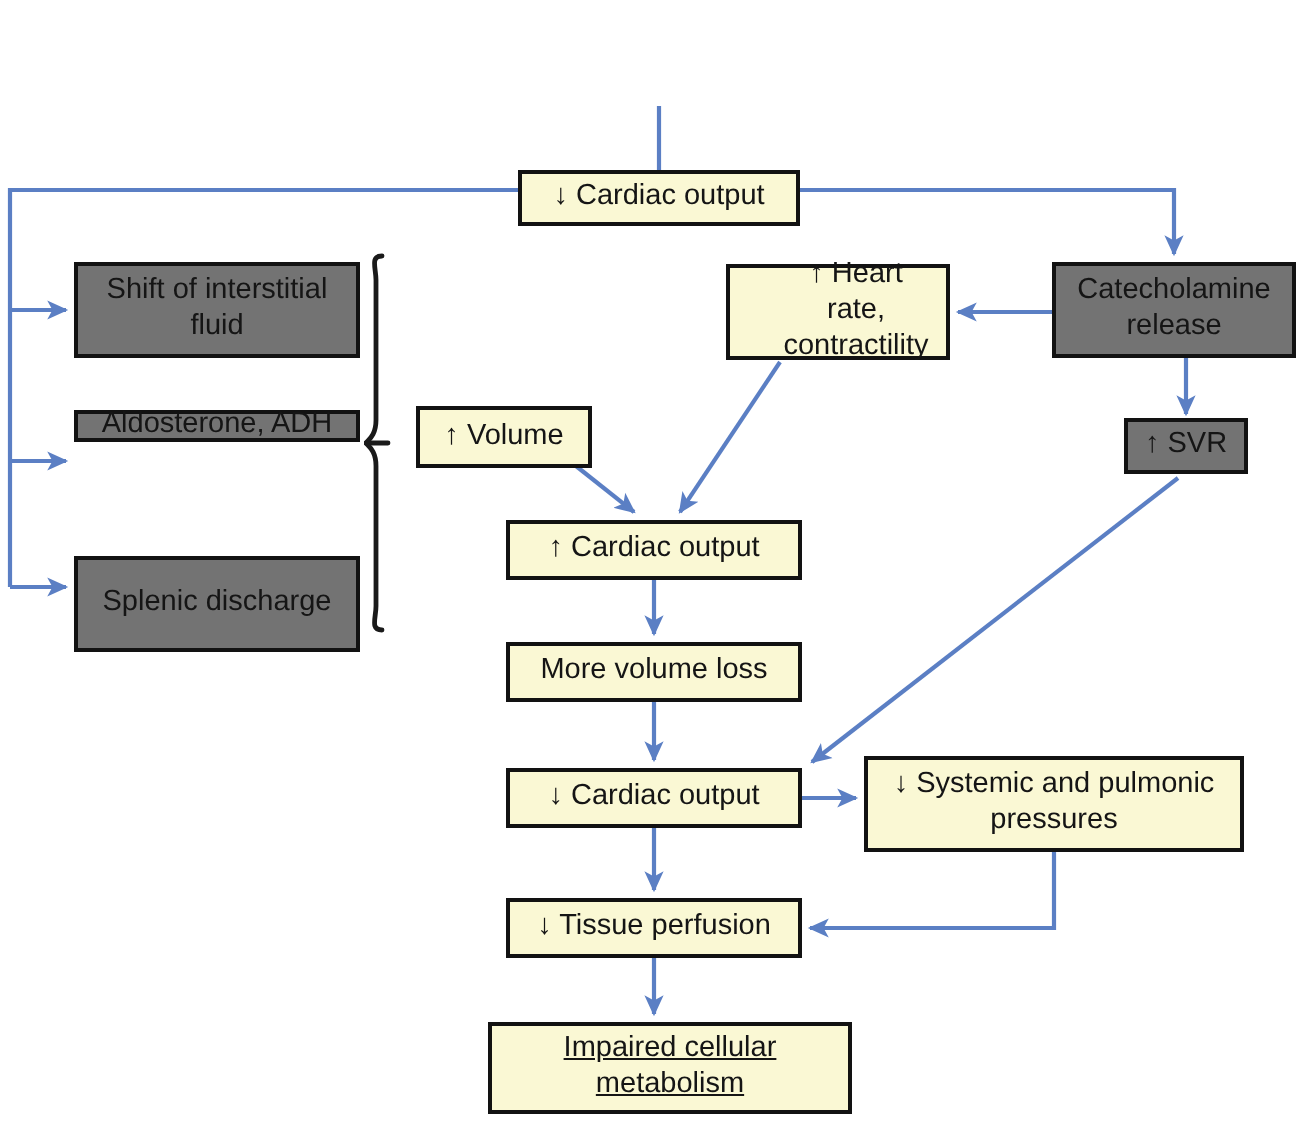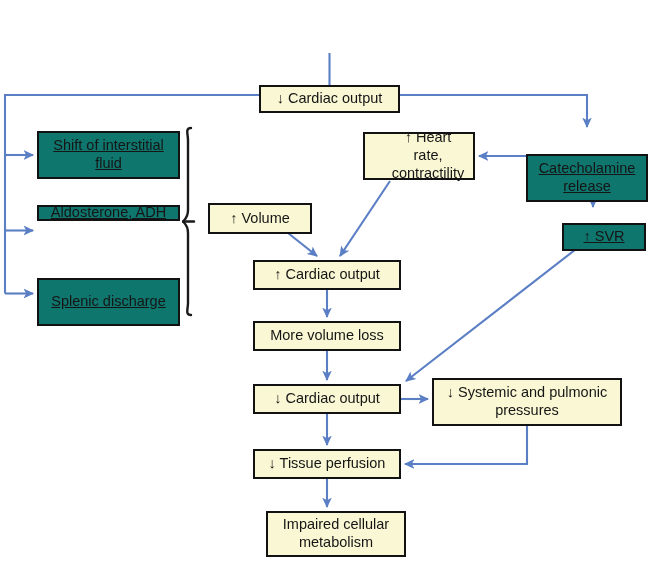--- a/index.html
+++ b/index.html
@@ -23,21 +23,21 @@
     align-items: center;
     justify-content: center;
     text-align: center;
     font-size: 14.5px;
     line-height: 1.22;
     color: #151515;
     padding: 2px 6px;
     z-index: 3;
   }
   .node.cream { background: #faf8d4; }
-  .node.brown { background: #0f766e; text-decoration: underline; }
+  .node.brown { background: #737373; }
   .node .lbl { display: block; width: 100%; }
 
   svg.edges {
     position: absolute;
     left: 0;
     top: 0;
     width: 650px;
     height: 561px;
     z-index: 1;
     overflow: visible;
@@ -114,29 +114,29 @@
   </div>
 
   <div class="node brown" style="left:37px; top:278px; width:143px; height:48px;">
     <span class="lbl">Splenic discharge</span>
   </div>
 
   <div class="node cream" style="left:363px; top:132px; width:112px; height:48px;padding-left:24px;">
     <span class="lbl">↑ Heart rate, contractility</span>
   </div>
 
-  <div class="node brown" style="left:526px; top:131px; width:122px; height:48px;margin-top:23px;">
+  <div class="node brown" style="left:526px; top:131px; width:122px; height:48px;">
     <span class="lbl">Catecholamine release</span>
   </div>
 
-  <div class="node brown" style="left:562px; top:223px; width:84px; height:28px;">
+  <div class="node brown" style="left:562px; top:209px; width:62px; height:28px;">
     <span class="lbl">↑ SVR</span>
   </div>
 
-  <div class="node cream" style="left:208px; top:203px; width:104px; height:31px;">
+  <div class="node cream" style="left:208px; top:203px; width:88px; height:31px;">
     <span class="lbl">↑ Volume</span>
   </div>
 
   <div class="node cream" style="left:253px; top:321px; width:148px; height:30px;">
     <span class="lbl">More volume loss</span>
   </div>
 
   <div class="node cream" style="left:253px; top:260px; width:148px; height:30px;">
     <span class="lbl">↑ Cardiac output</span>
   </div>
@@ -146,17 +146,17 @@
   </div>
 
   <div class="node cream" style="left:432px; top:378px; width:190px; height:48px;">
     <span class="lbl">↓ Systemic and pulmonic pressures</span>
   </div>
 
   <div class="node cream" style="left:253px; top:449px; width:148px; height:30px;">
     <span class="lbl">↓ Tissue perfusion</span>
   </div>
 
-  <div class="node cream" style="left:266px; top:511px; width:140px; height:46px;">
+  <div class="node cream" style="left:244px; top:511px; width:182px; height:46px;text-decoration:underline;">
     <span class="lbl">Impaired cellular metabolism</span>
   </div>
 
 </div>
 
 </body></html>

